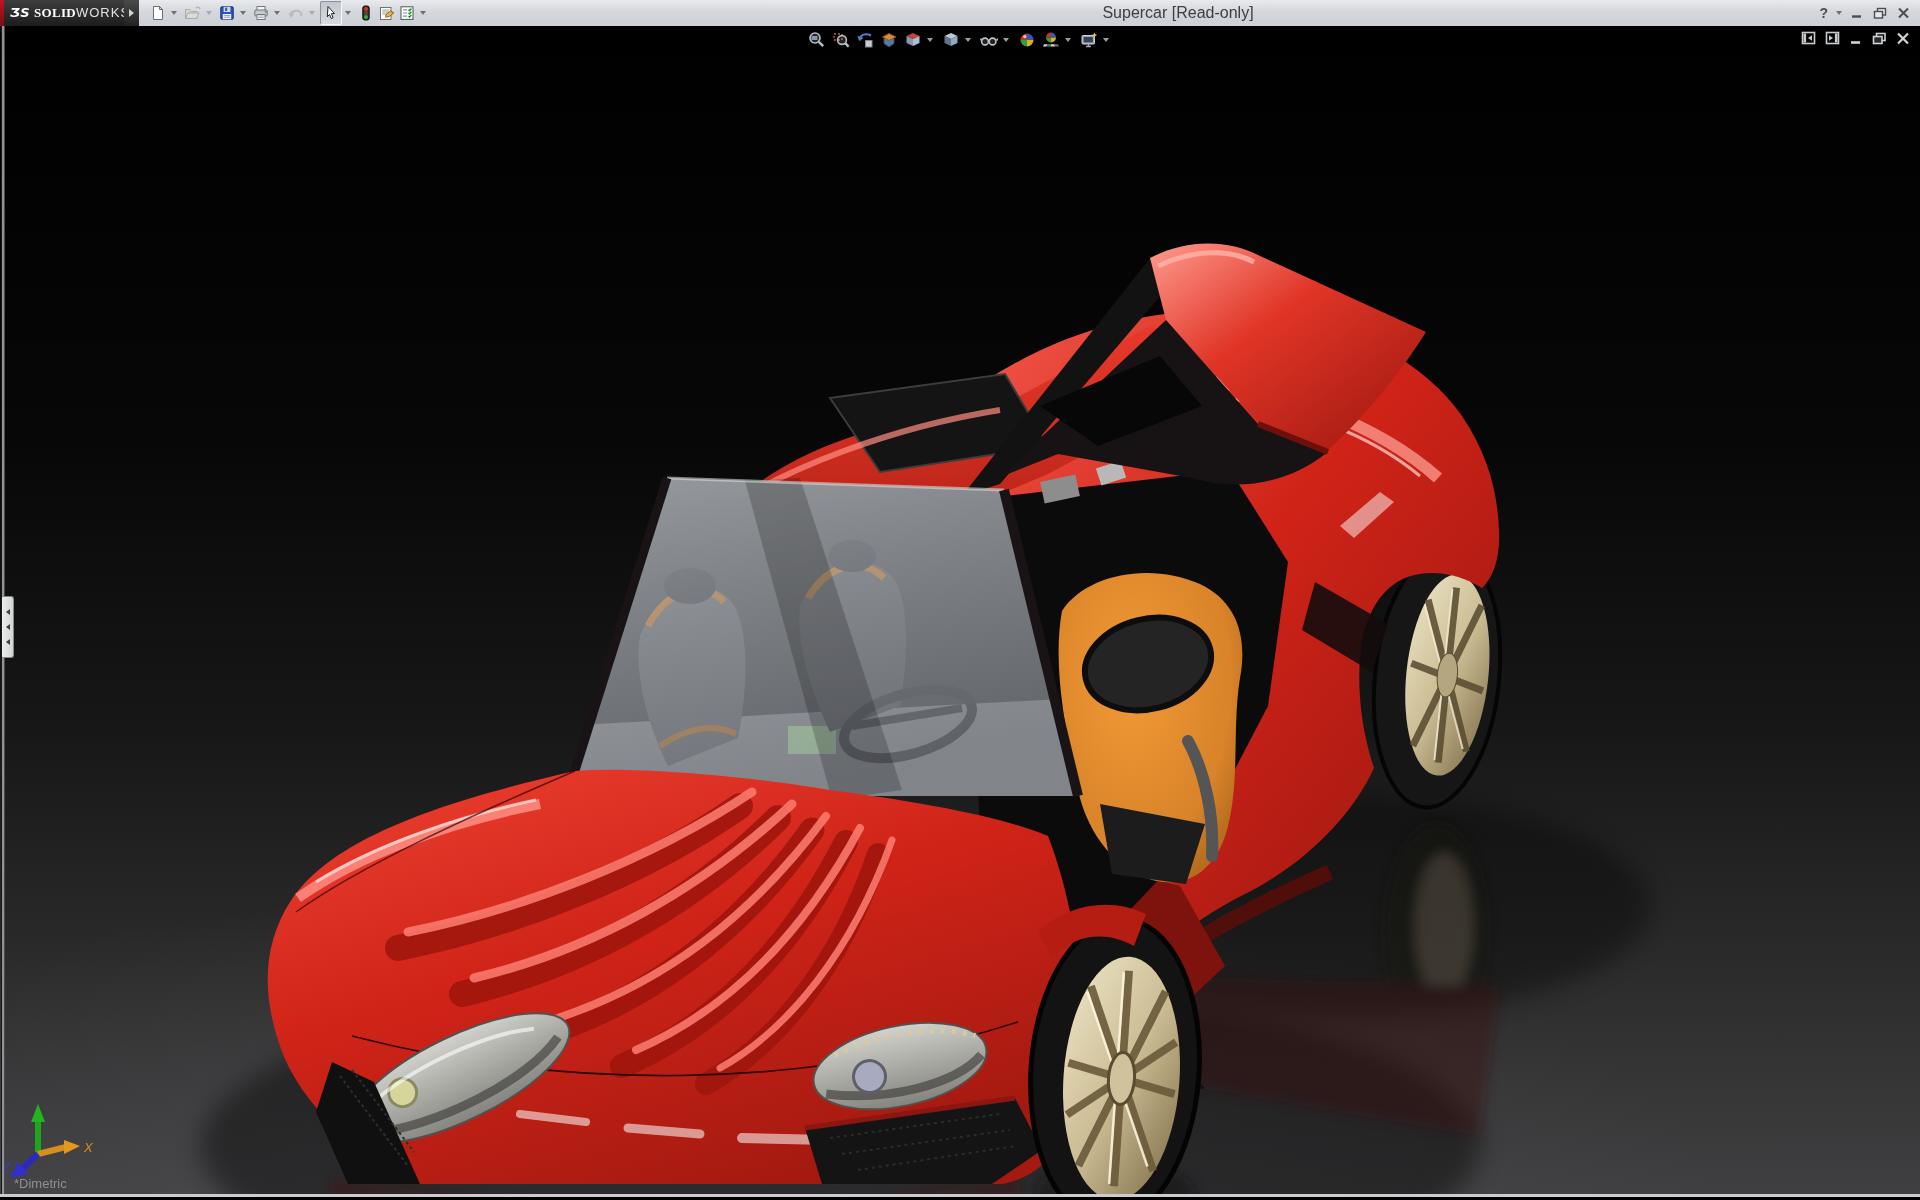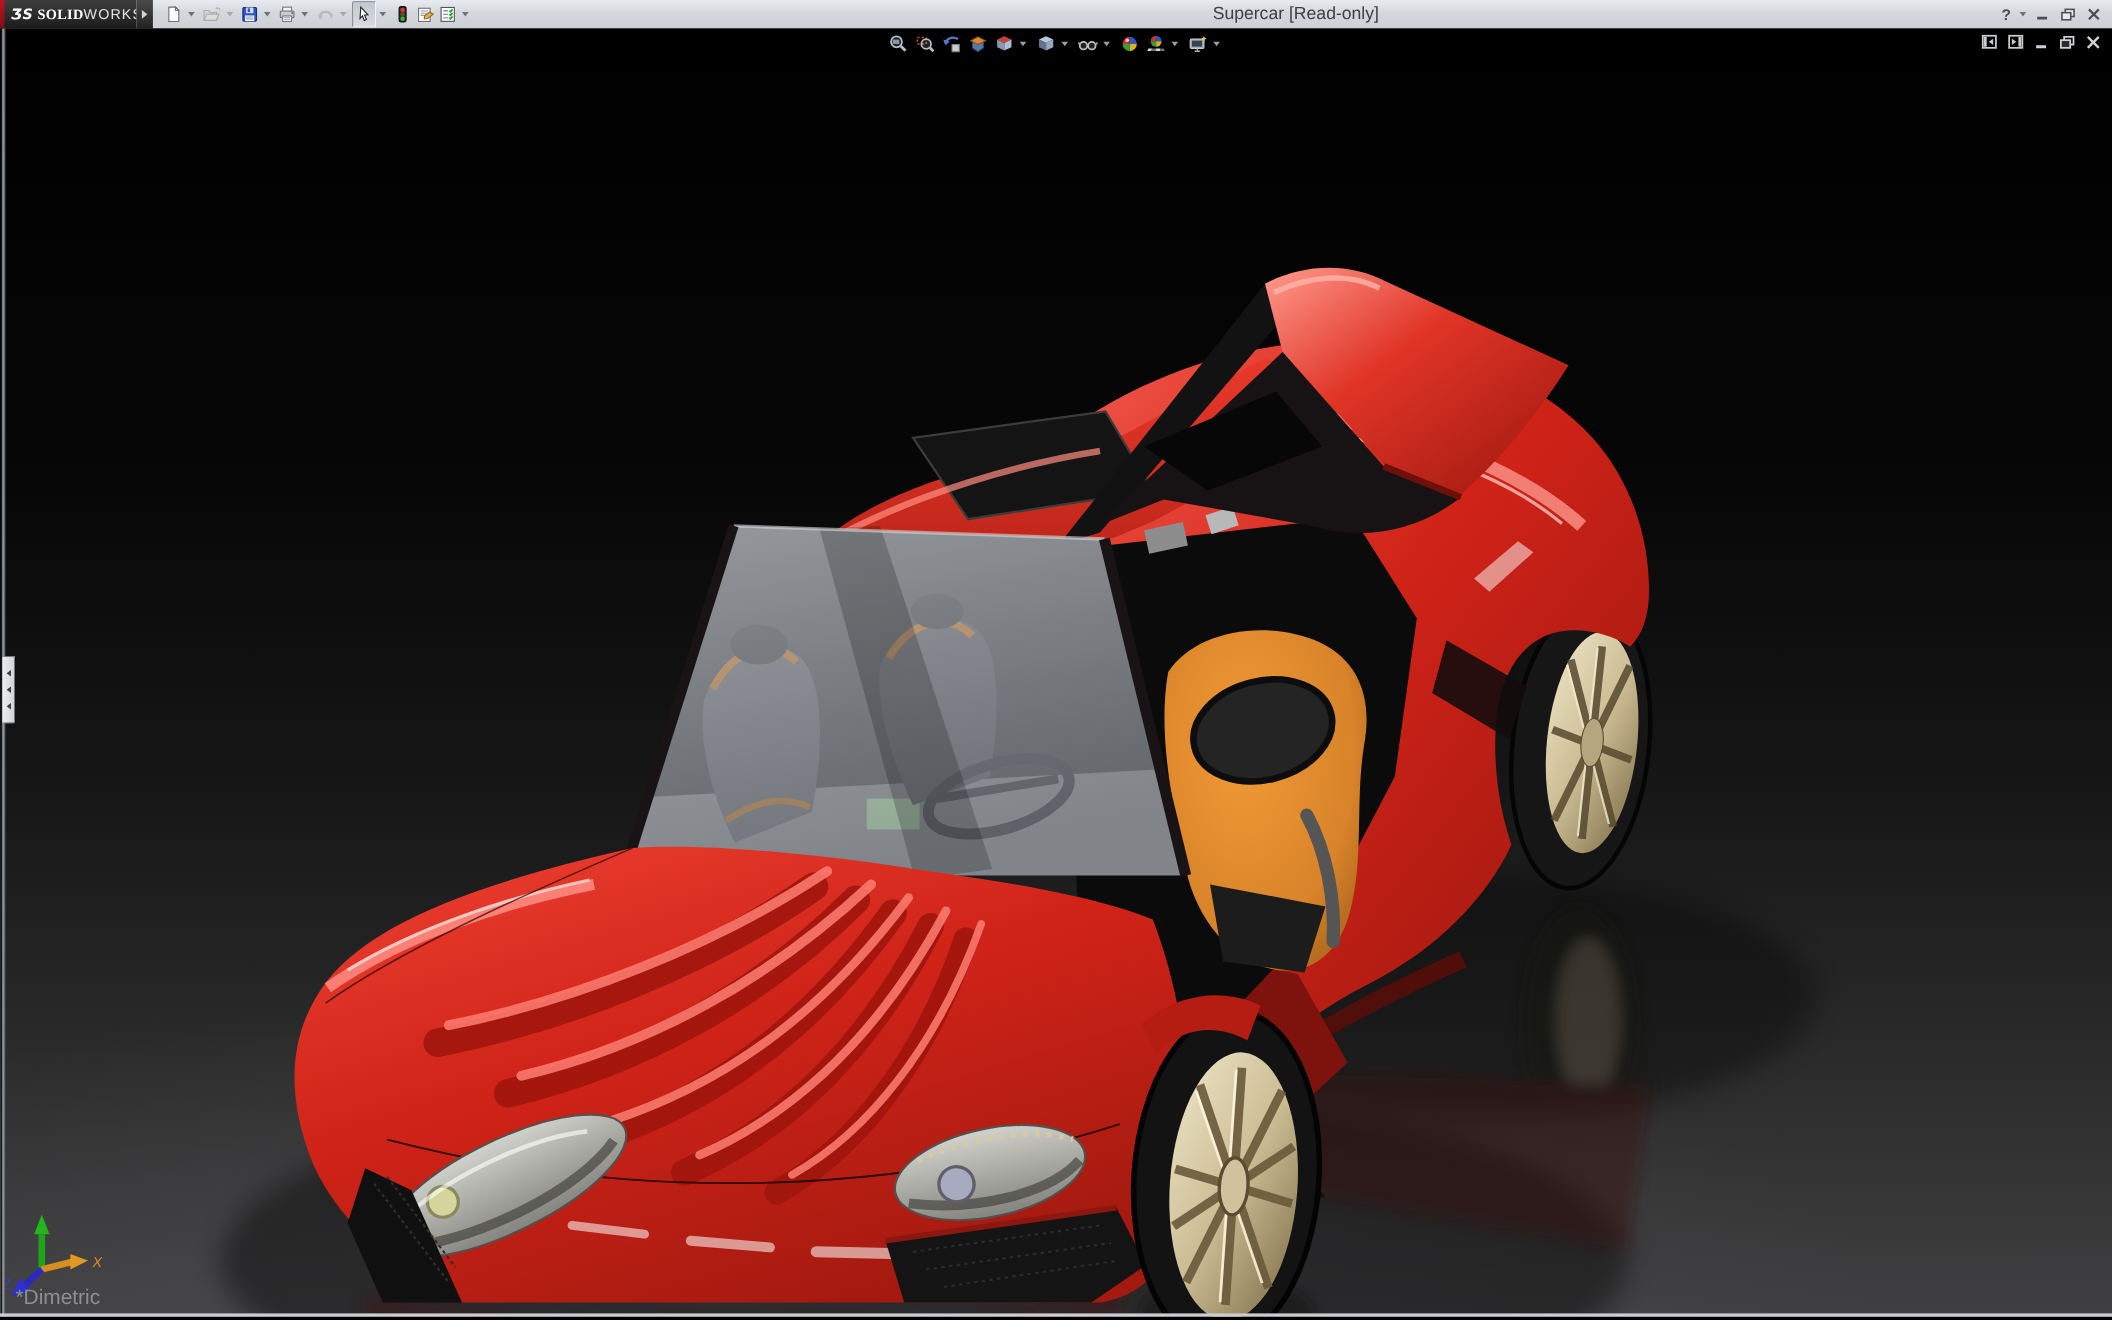--- a/index.html
+++ b/index.html
@@ -57,21 +57,21 @@
   
   #left-splitter{position:absolute;left:2px;top:0;width:2px;height:1171px;
     background:#8f9398;box-shadow:1px 0 0 #4a4c4e,-1px 0 0 #1a1a1a;}
   #pane-tab{position:absolute;left:2px;top:570px;width:11px;height:60px;
     background:linear-gradient(90deg,#eceded,#d2d4d5);border:1px solid #85888b;border-left:none;
     border-radius:0 3px 3px 0;display:flex;flex-direction:column;align-items:center;justify-content:center;gap:9px;}
   #pane-tab .tri{width:0;height:0;border-top:3.5px solid transparent;border-bottom:3.5px solid transparent;
     border-right:4.5px solid #3c3e40;}
 
   
-  #view-label{position:absolute;left:14px;bottom:6px;font-size:19px;color:#8f8f8f;}
+  #view-label{position:absolute;left:14px;bottom:6px;font-size:13px;color:#8f8f8f;}
   #bottom-sliver{position:absolute;left:0;bottom:0;width:1920px;height:3px;background:#caccd0;}
 
   .ic{display:block;}
 </style>
 </head>
 <body>
 
 <div id="screen">
 
   <div id="titlebar">

